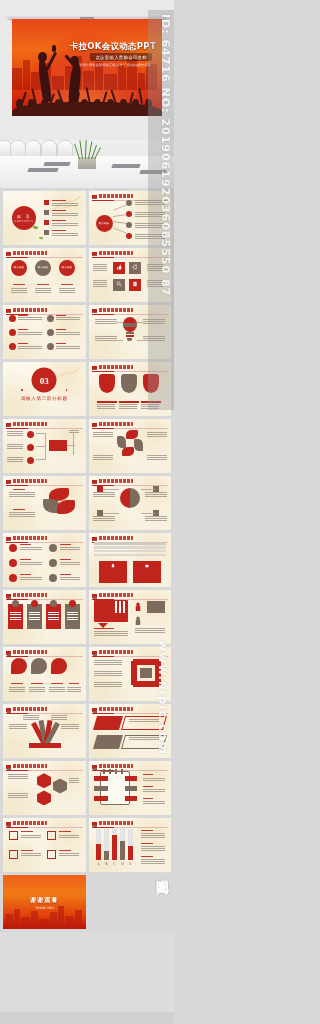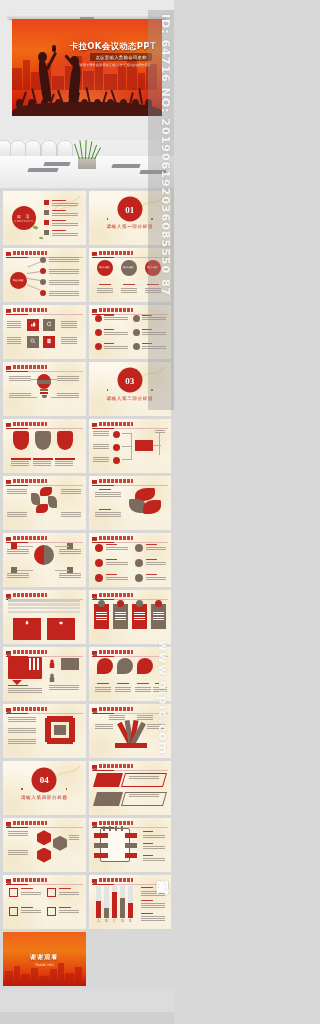--- a/index.html
+++ b/index.html
@@ -241,30 +241,20 @@
       <i class="txt" style="left:49px;top:12px;width:26px;height:4px"></i>
       <i class="txtr" style="left:49px;top:19px;width:14px;height:1.6px"></i>
       <i class="txt" style="left:49px;top:22px;width:26px;height:4px"></i>
       <i class="txtr" style="left:49px;top:29px;width:14px;height:1.6px"></i>
       <i class="txt" style="left:49px;top:32px;width:26px;height:4px"></i>
       <i class="txtr" style="left:49px;top:39px;width:14px;height:1.6px"></i>
       <i class="txt" style="left:49px;top:42px;width:26px;height:4px"></i>
       <i class="leaf" style="left:36px;top:46px;width:4px;height:2.4px"></i>
     </div>
 
-    <div class="thumb">
-      <div class="paper"></div>
-      <svg class="orn" viewBox="0 0 30 22">
-          <path d="M2 18C8 4 20 14 28 3" stroke="#e4c78c" stroke-width="1.4" fill="none"></path>
-        </svg>
-      <div class="div-circ">01</div>
-      <i class="div-dot" style="left:22%"></i>
-        <i class="div-dot" style="right:22%"></i>
-      <div class="div-title">请输入第一部分标题</div>
-    </div>
 
     <div class="thumb">
       <div class="paper"></div>
       <div class="s-head">
         <i class="s-flag"></i>
         <i class="s-htxt"></i>
         <i class="s-rule"></i>
       </div>
       <i class="circ red" style="left:7px;top:45%;width:17px;height:17px"></i>
       <div class="cl" style="position:absolute;left:7px;top:45%;width:17px;height:17px;display:flex;align-items:center;justify-content:center">输入标题</div>
@@ -647,30 +637,20 @@
         <i style="position:absolute;left:16px;bottom:0;width:5px;height:26px;background:#c0241c;transform:rotate(10deg);transform-origin:bottom"></i>
         <i style="position:absolute;left:16px;bottom:0;width:5px;height:26px;background:#7d6b5e;transform:rotate(28deg);transform-origin:bottom"></i>
         <i style="position:absolute;left:2px;bottom:-2px;width:32px;height:5px;background:#c0241c"></i>
       </div>
       <i class="txt" style="left:6px;top:36%;width:18px;height:6px"></i>
       <i class="txt" style="left:58px;top:36%;width:18px;height:6px"></i>
       <i class="txt" style="left:20px;top:20%;width:16px;height:5px"></i>
       <i class="txt" style="left:48px;top:20%;width:16px;height:5px"></i>
     </div>
 
-    <div class="thumb">
-      <div class="paper"></div>
-      <svg class="orn" viewBox="0 0 30 22">
-          <path d="M2 18C8 4 20 14 28 3" stroke="#e4c78c" stroke-width="1.4" fill="none"></path>
-        </svg>
-      <div class="div-circ">04</div>
-      <i class="div-dot" style="left:22%"></i>
-        <i class="div-dot" style="right:22%"></i>
-      <div class="div-title">请输入第四部分标题</div>
-    </div>
 
     <div class="thumb">
       <div class="paper"></div>
       <div class="s-head">
           <i class="s-flag"></i>
           <i class="s-htxt"></i>
           <i class="s-rule"></i>
         </div>
       <i style="position:absolute;left:6px;top:22%;width:26px;height:14px;background:#c0241c;transform:skewX(-16deg)"></i>
       <i style="position:absolute;left:34px;top:22%;width:42px;height:14px;border:.8px solid #c0241c;transform:skewX(-16deg)"></i>

